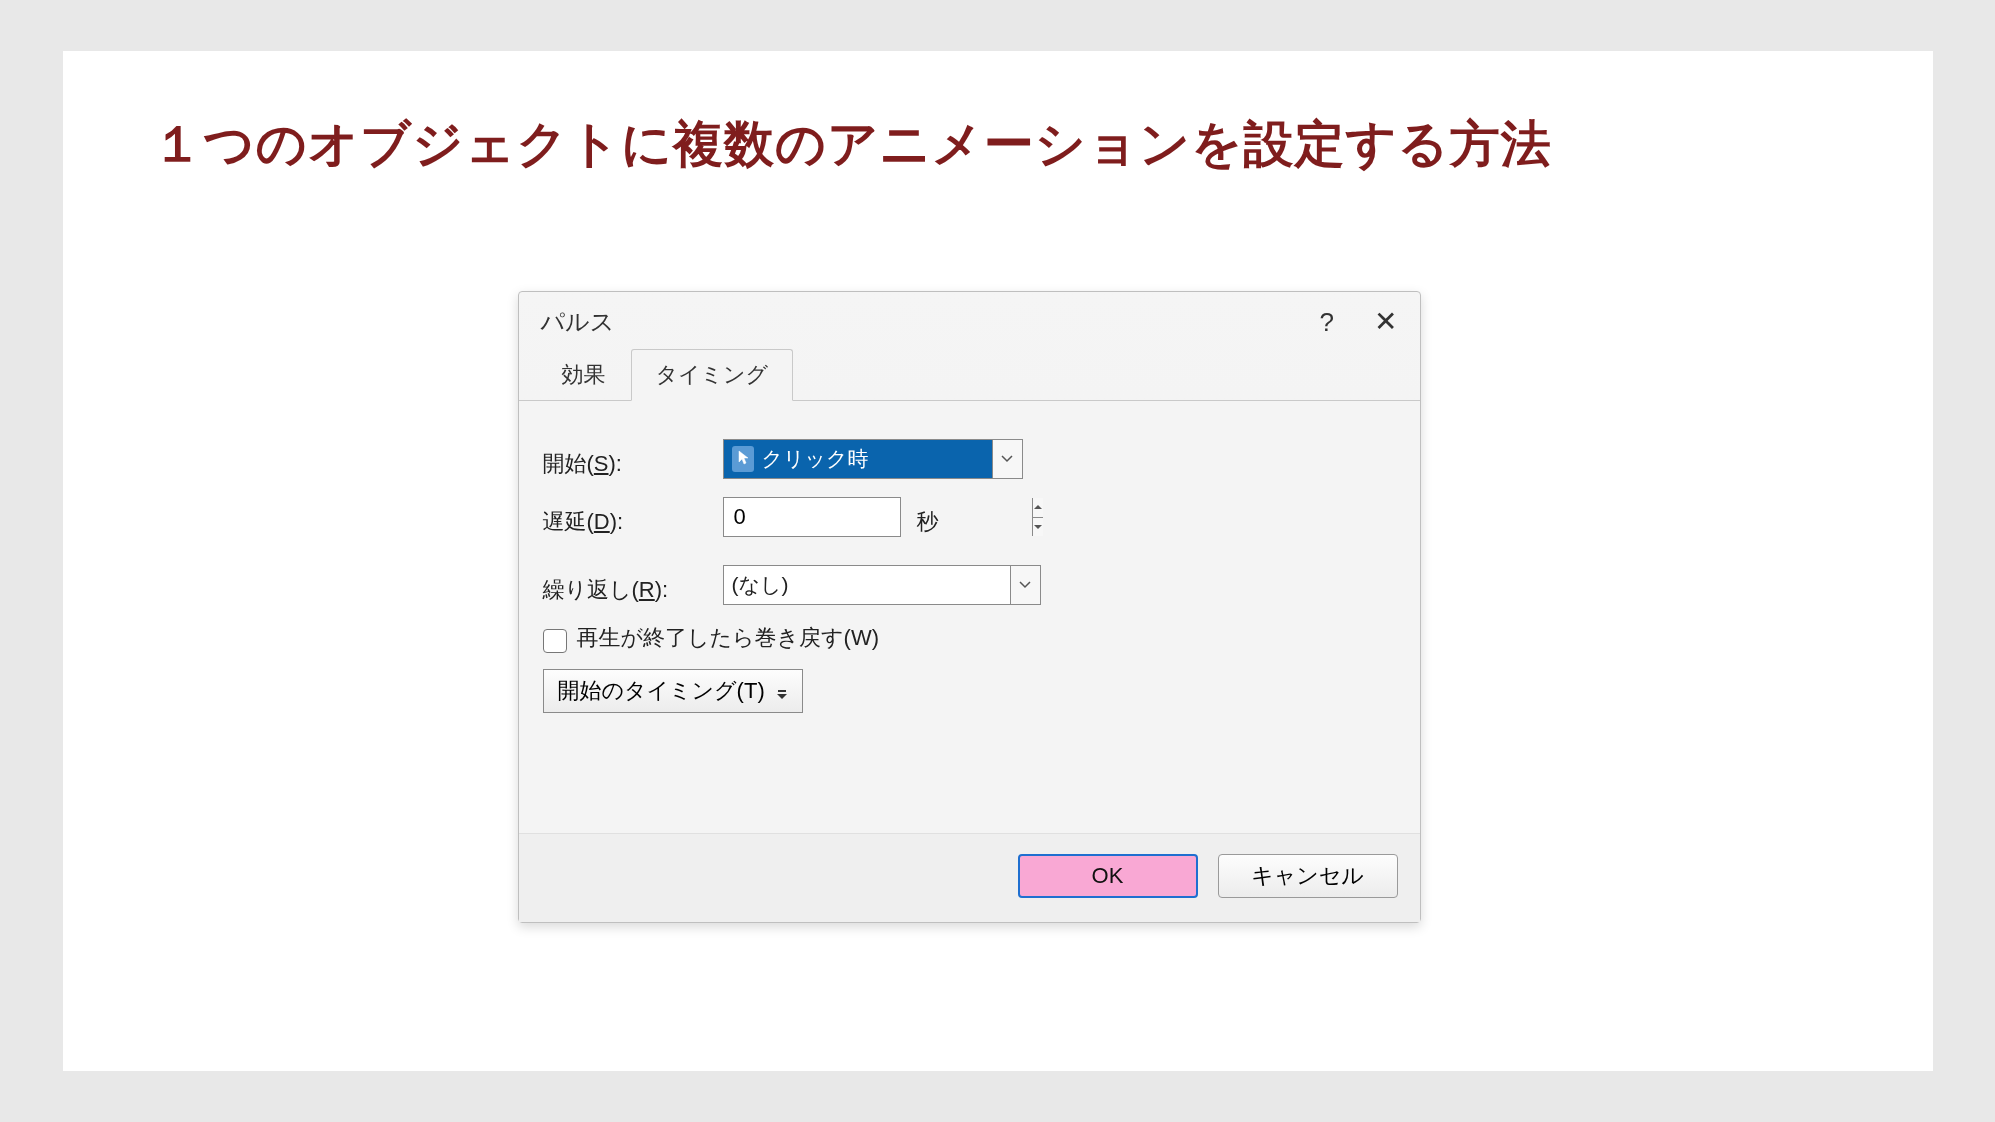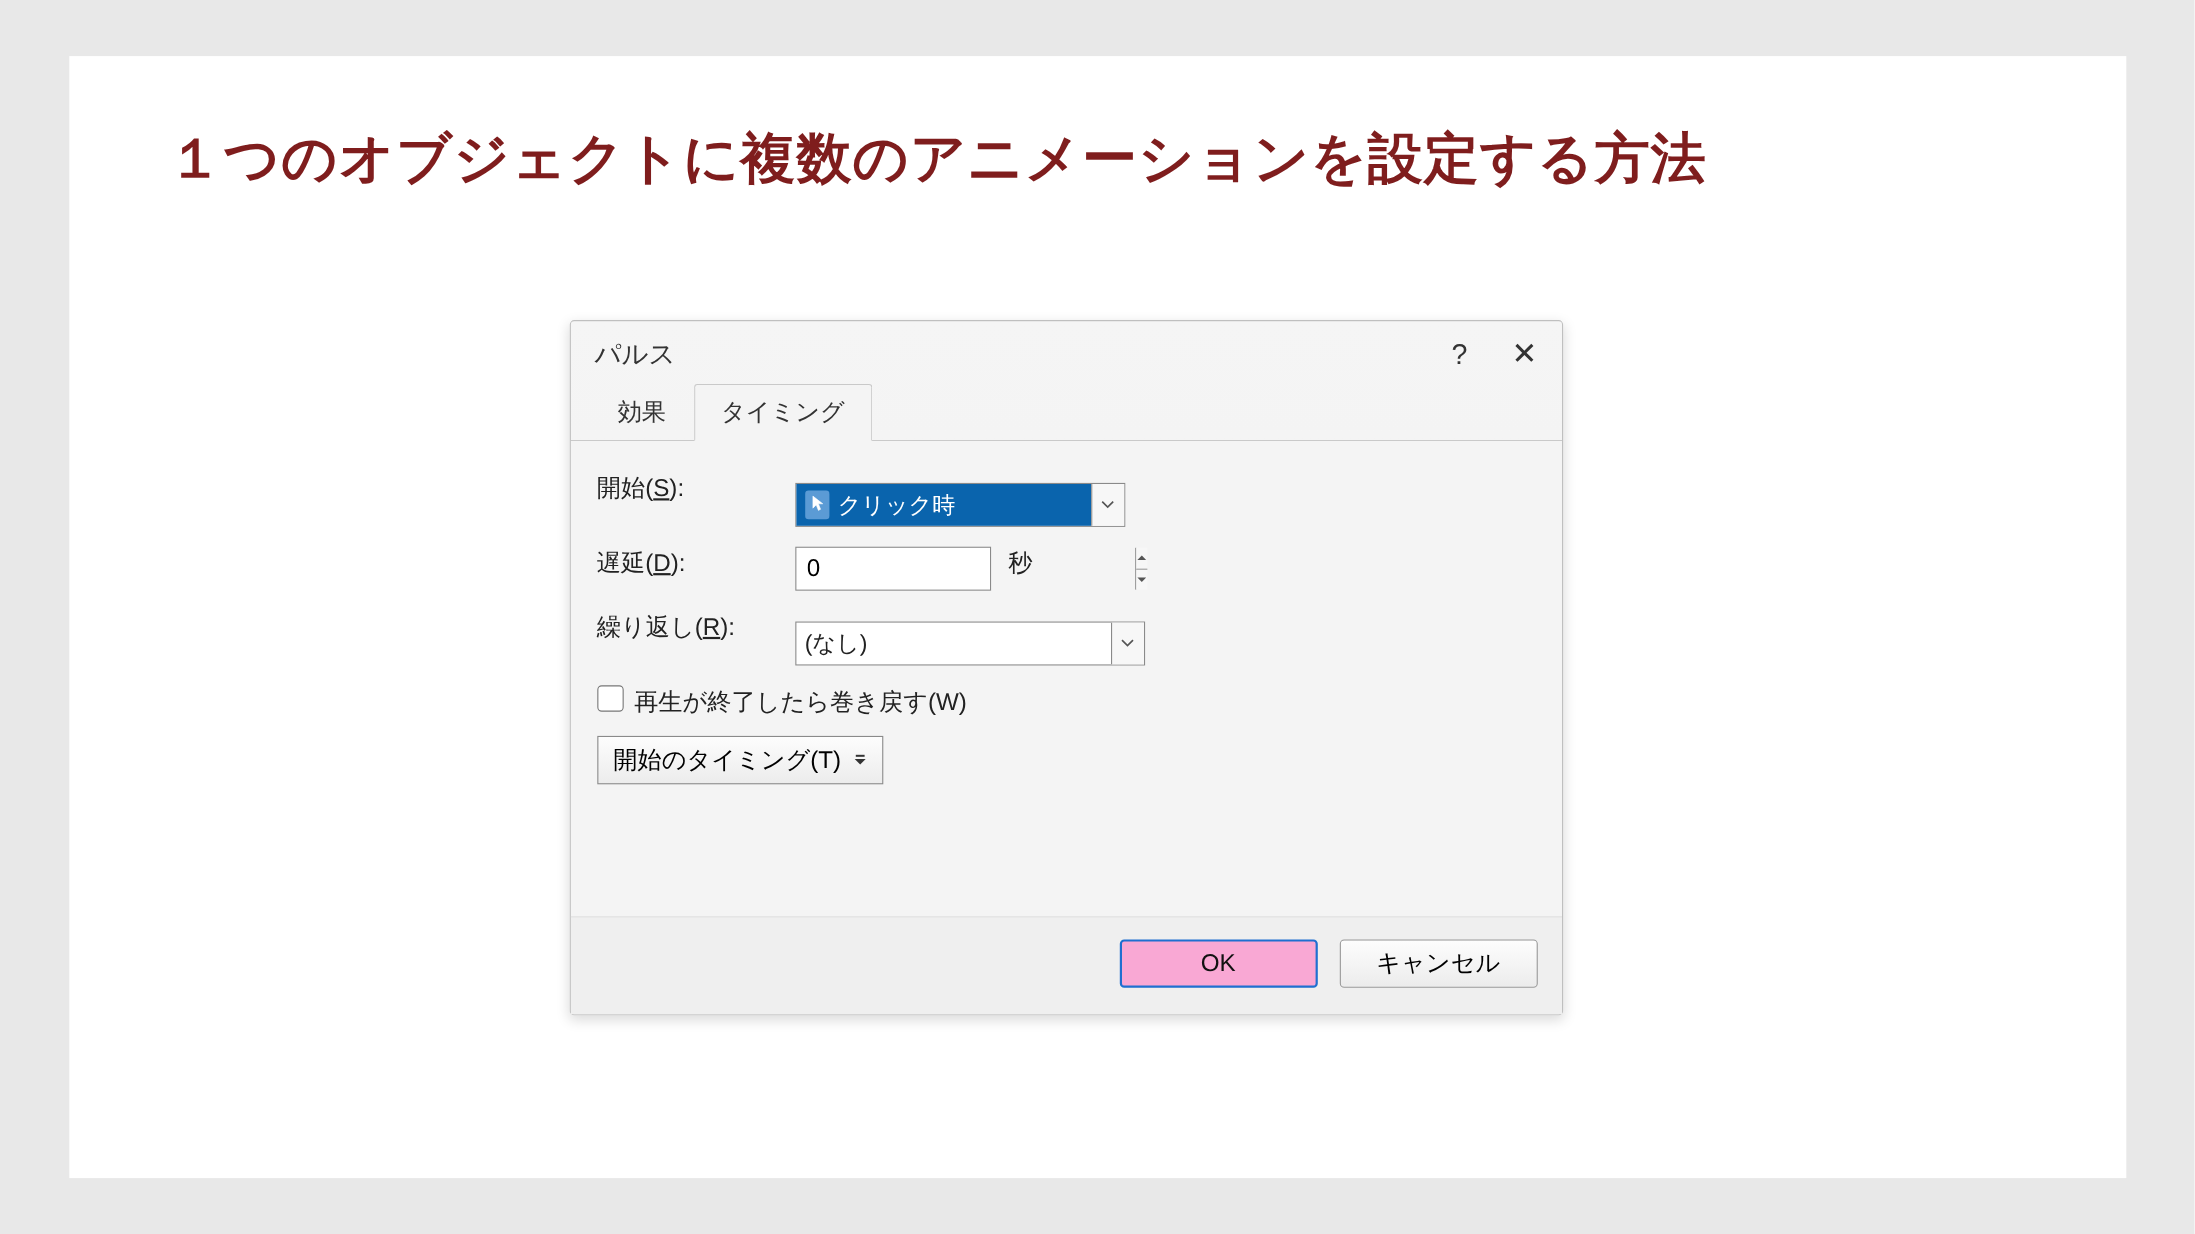--- a/index.html
+++ b/index.html
@@ -90,21 +90,21 @@
       border-bottom: 1px solid #f4f4f4;
       border-radius: 3px 3px 0 0;
     }
     .tab-body {
       background: #f4f4f4;
       padding: 28px 24px 120px 24px;
       border-top: none;
     }
     .form-row {
       display: flex;
-      align-items: flex-start;
+      align-items: flex-end;
       margin-bottom: 18px;
     }
     .form-label {
       width: 180px;
       font-size: 22px;
       color: #222;
     }
     .form-label .ul { text-decoration: underline; }
     .select-wrap {
       position: relative;
@@ -186,41 +186,41 @@
       cursor: pointer;
     }
     .spin-btn:first-child { border-bottom: 1px solid #8a8a8a; }
     .unit {
       margin-left: 16px;
       font-size: 22px;
       color: #222;
     }
     .checkbox-row {
       display: flex;
-      align-items: flex-start;
+      align-items: flex-end;
       margin-top: 10px;
       margin-bottom: 16px;
     }
     .chk {
       width: 24px;
       height: 24px;
       border: 1px solid #777;
       border-radius: 4px;
       margin-right: 10px;
       background: #fff;
       cursor: pointer;
       flex-shrink: 0;
     }
     .chk-label {
       font-size: 22px;
       color: #222;
     }
     .trigger-btn {
       display: inline-flex;
-      align-items: flex-start;
+      align-items: flex-end;
       border: 1px solid #8a8a8a;
       background: linear-gradient(#fdfdfd, #ececec);
       padding: 6px 14px;
       font-size: 22px;
       cursor: pointer;
       gap: 11px;
     }
     .dialog-footer {
       background: #efefef;
       padding: 20px 22px 24px 22px;

